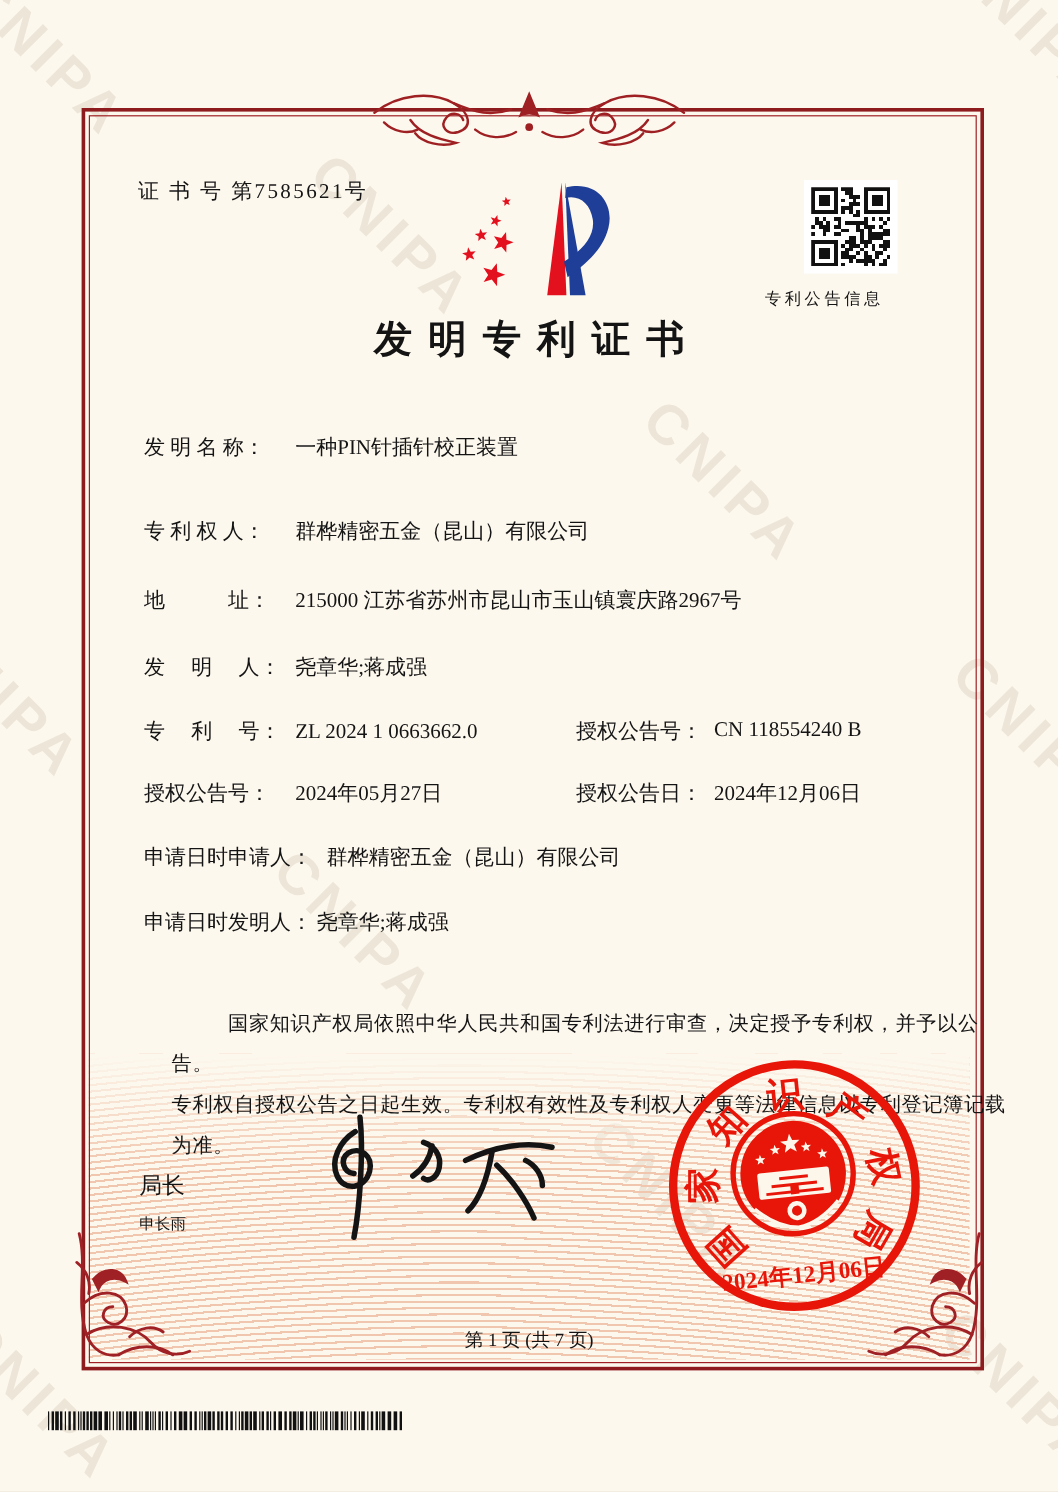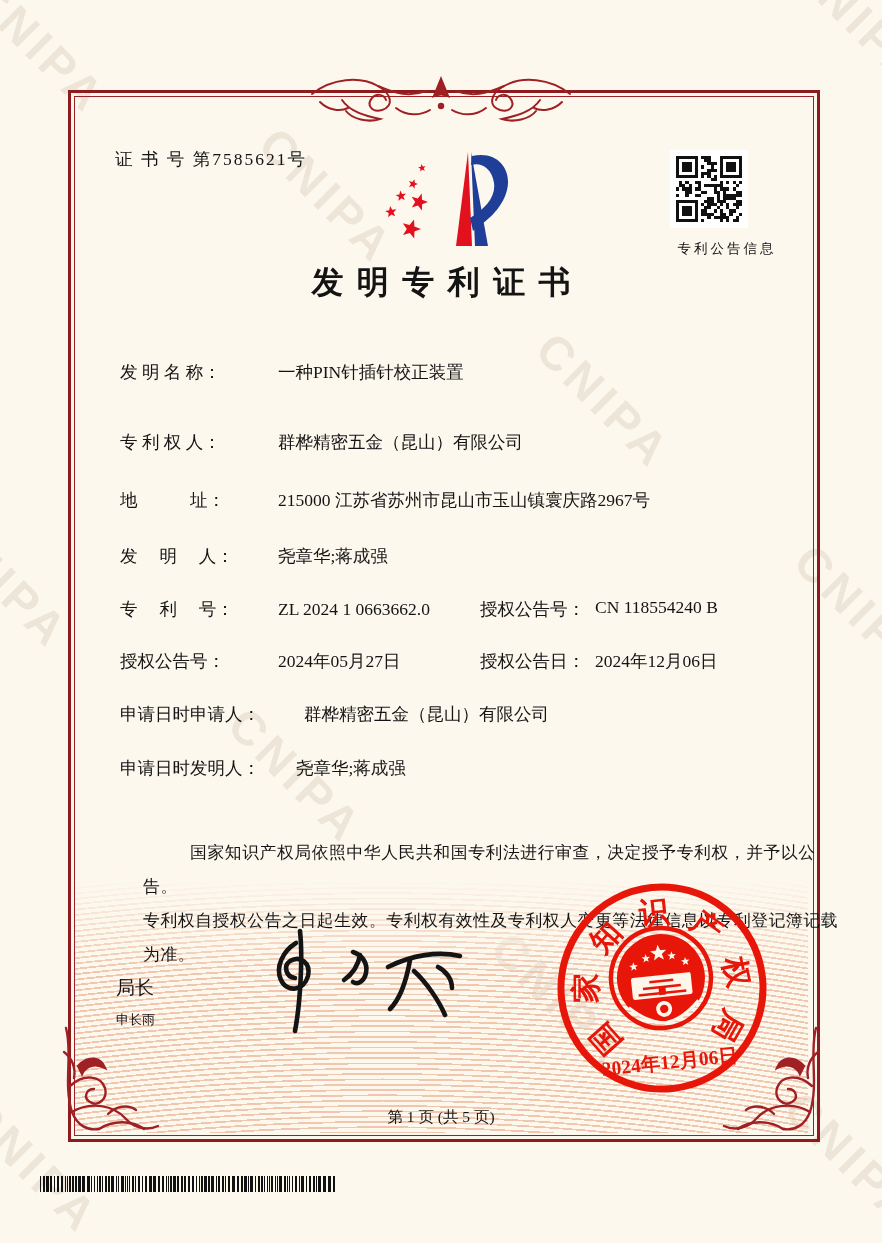--- a/index.html
+++ b/index.html
@@ -23,28 +23,28 @@
          border:3px solid #8e1b1e;}
   .frame .inner{position:absolute;left:3px;top:3px;right:3px;bottom:3px;
          border:1.5px solid #9e2024;}
   .ornament{position:absolute;pointer-events:none;}
 
   
   .cert-no{position:absolute;left:115px;top:147px;font-size:17.5px;letter-spacing:2px;}
   .logo{position:absolute;left:372px;top:138px;}
   .qr-box{position:absolute;left:670px;top:150px;width:78px;height:78px;background:#fff;
           display:flex;align-items:center;justify-content:center;}
-  .qr-label{position:absolute;left:656px;top:240px;width:142px;text-align:center;
+  .qr-label{position:absolute;left:616px;top:240px;width:142px;text-align:center;
             font-size:13.5px;letter-spacing:3px;}
   .title{position:absolute;left:0;top:261px;width:100%;text-align:center;
          font-size:32px;font-weight:bold;letter-spacing:0.42em;padding-left:0.42em;box-sizing:border-box;}
 
   
   .row{position:absolute;left:120px;width:672px;display:flex;font-size:17.5px;
-       white-space:pre;align-items:baseline;gap:32px;}
+       white-space:pre;align-items:baseline;}
   .row .lab{display:inline-block;}
   .row .lab.w{width:126px;}
   .row .lab.w2{margin-right:10px;}
   .col-r{position:absolute;left:360px;top:0;display:flex;white-space:pre;justify-content:space-between;}
 
   
   .notice{position:absolute;left:95px;top:836px;width:700px;font-size:16.8px;
           letter-spacing:0.6px;line-height:34px;margin-left:48px;}
   .notice .l1{text-indent:2.8em;}
 
@@ -387,21 +387,21 @@
           <path d="M-12,3 h24"></path>
       </g>
       <rect x="-3.5" y="9" width="7" height="8" fill="#e81509"></rect>
       <circle cx="0" cy="31" r="8" fill="#fdf6ea"></circle>
       <circle cx="0" cy="31" r="4.2" fill="#e81509"></circle>
       <path d="M-35,26 Q-18,43 0,45 Q18,43 35,26" stroke="#fdf6ea" stroke-width="3" fill="none"></path>
     </g>
     <text id="seal-date" x="110" y="191" text-anchor="middle" font-size="19.5">2024年12月06日</text>
   </svg>
 
-  <div class="footer">第 1 页 (共 5 页)</div>
+  <div class="footer">第 1 页 (共 7 页)</div>
 
   <svg class="barcode" id="barcode" width="296" height="16">
       <rect x="0" y="0" width="1" height="16" fill="#111"></rect>
       <rect x="3" y="0" width="2" height="16" fill="#111"></rect>
       <rect x="6" y="0" width="3" height="16" fill="#111"></rect>
       <rect x="10" y="0" width="2" height="16" fill="#111"></rect>
       <rect x="14" y="0" width="1" height="16" fill="#111"></rect>
       <rect x="17" y="0" width="2" height="16" fill="#111"></rect>
       <rect x="21" y="0" width="2" height="16" fill="#111"></rect>
       <rect x="25" y="0" width="1" height="16" fill="#111"></rect>

